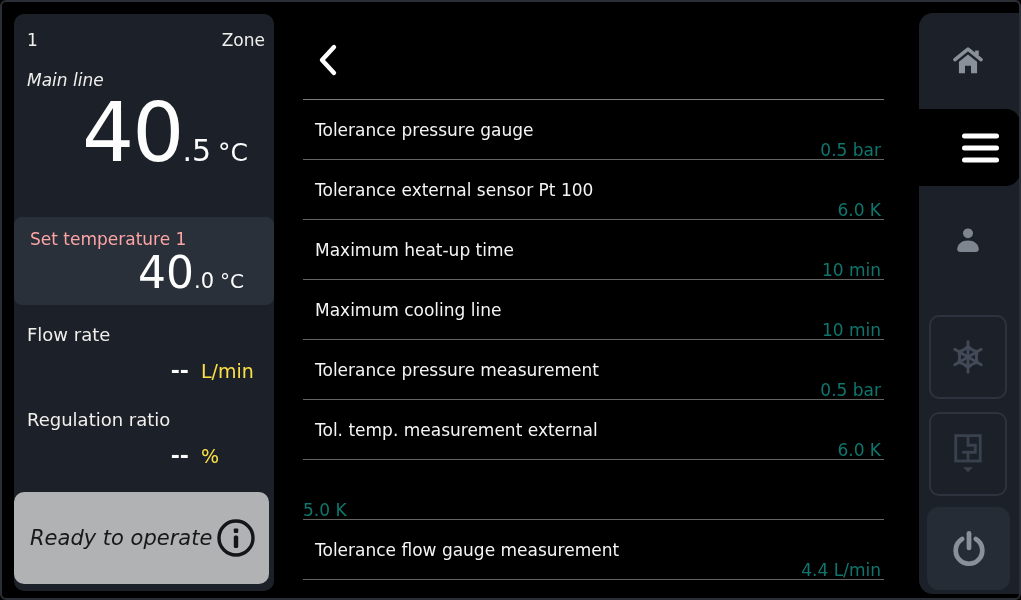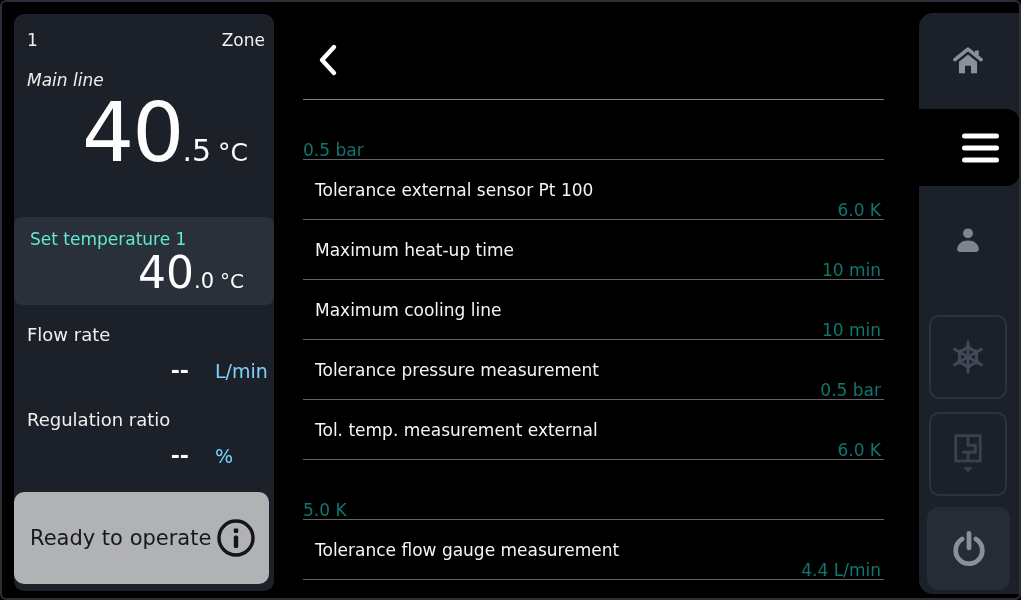--- a/index.html
+++ b/index.html
@@ -20,35 +20,35 @@
     display: flex; justify-content: space-between; font-size: 17px; color: #f0efec; }
   .mainline-label { position: absolute; top: 56px; left: 13px; font-size: 17px; color: #f0efec; font-style: italic; }
   .big-temp { position: absolute; top: 74px; right: 26px; left: 0;
     display: flex; justify-content: flex-end; align-items: baseline; }
   .big-temp .t-int { font-size: 82px; line-height: 1.1; letter-spacing: -2px; color: #fdfdfd; }
   .big-temp .t-dec { font-size: 30px; color: #fdfdfd; }
   .big-temp .t-unit { font-size: 25px; margin-left: 7px; color: #fdfdfd; }
 
   .set-box { position: absolute; top: 203px; left: 0; width: 260px; height: 88px;
     background: #2a303a; border-radius: 8px; }
-  .set-box .set-label { position: absolute; top: 12px; left: 16px; font-size: 17px; color: #5eead4; }
+  .set-box .set-label { position: absolute; top: 12px; left: 16px; font-size: 17px; color: #fca5a5; }
   .set-value { position: absolute; right: 30px; bottom: 10px;
     display: flex; align-items: baseline; }
   .set-value .t-int { font-size: 44px; line-height: 1; color: #fdfdfd; }
   .set-value .t-dec { font-size: 21px; color: #fdfdfd; }
   .set-value .t-unit { font-size: 20px; margin-left: 6px; color: #fdfdfd; }
 
   .metric-label { position: absolute; left: 13px; font-size: 18px; color: #f0efec; }
   .metric-row { position: absolute; left: 0; width: 260px; display: flex; align-items: baseline; }
   .metric-row .m-val { width: 175px; text-align: right; font-size: 22px; font-weight: bold; color: #fdfdfd; }
-  .metric-row .m-unit { margin-left: 26px; font-size: 19px; color: #7dd3fc; }
+  .metric-row .m-unit { margin-left: 12px; font-size: 19px; color: #fde047; }
 
   .status-bar { position: absolute; top: 478px; left: 0; width: 255px; height: 92px;
     background: #b1b2b4; border-radius: 10px; display: flex; align-items: center; }
-  .status-bar .status-text { margin-left: 16px; font-size: 21px; color: #17181a; }
+  .status-bar .status-text { margin-left: 16px; font-size: 21px; color: #17181a; font-style: italic; }
   .info-badge { position: absolute; right: 13px; top: 50%; transform: translateY(-50%);
     width: 40px; height: 40px; }
 
   
   .main-area { position: absolute; left: 273px; top: 0; width: 644px; height: 600px; background: #000; }
   .back-btn { position: absolute; left: 38px; top: 40px; width: 30px; height: 36px; cursor: pointer; }
   .page-title { position: absolute; left: 0; right: 0; top: 44px; text-align: center;
     font-size: 23px; color: #fafafa; }
   .header-sep { position: absolute; left: 28px; top: 97px; width: 581px; height: 1px; background: #7d7d7d; }
   .tol-list { position: absolute; left: 28px; top: 98px; width: 581px; }
@@ -125,20 +125,21 @@
   </div>
 
   <div class="main-area">
     <svg class="back-btn" viewBox="0 0 30 36">
       <path d="M21 5 L9 18 L21 31" fill="none" stroke="#ffffff" stroke-width="4.4" stroke-linecap="round" stroke-linejoin="round"></path>
     </svg>
     <div class="header-sep"></div>
 
     <div class="tol-list">
       <div class="tol-row">
+        <span class="tol-label">Tolerance pressure gauge</span>
         <span class="tol-value">0.5 bar</span>
       </div>
       <div class="tol-row">
         <span class="tol-label">Tolerance external sensor Pt 100</span>
         <span class="tol-value">6.0 K</span>
       </div>
       <div class="tol-row">
         <span class="tol-label">Maximum heat-up time</span>
         <span class="tol-value">10 min</span>
       </div>

